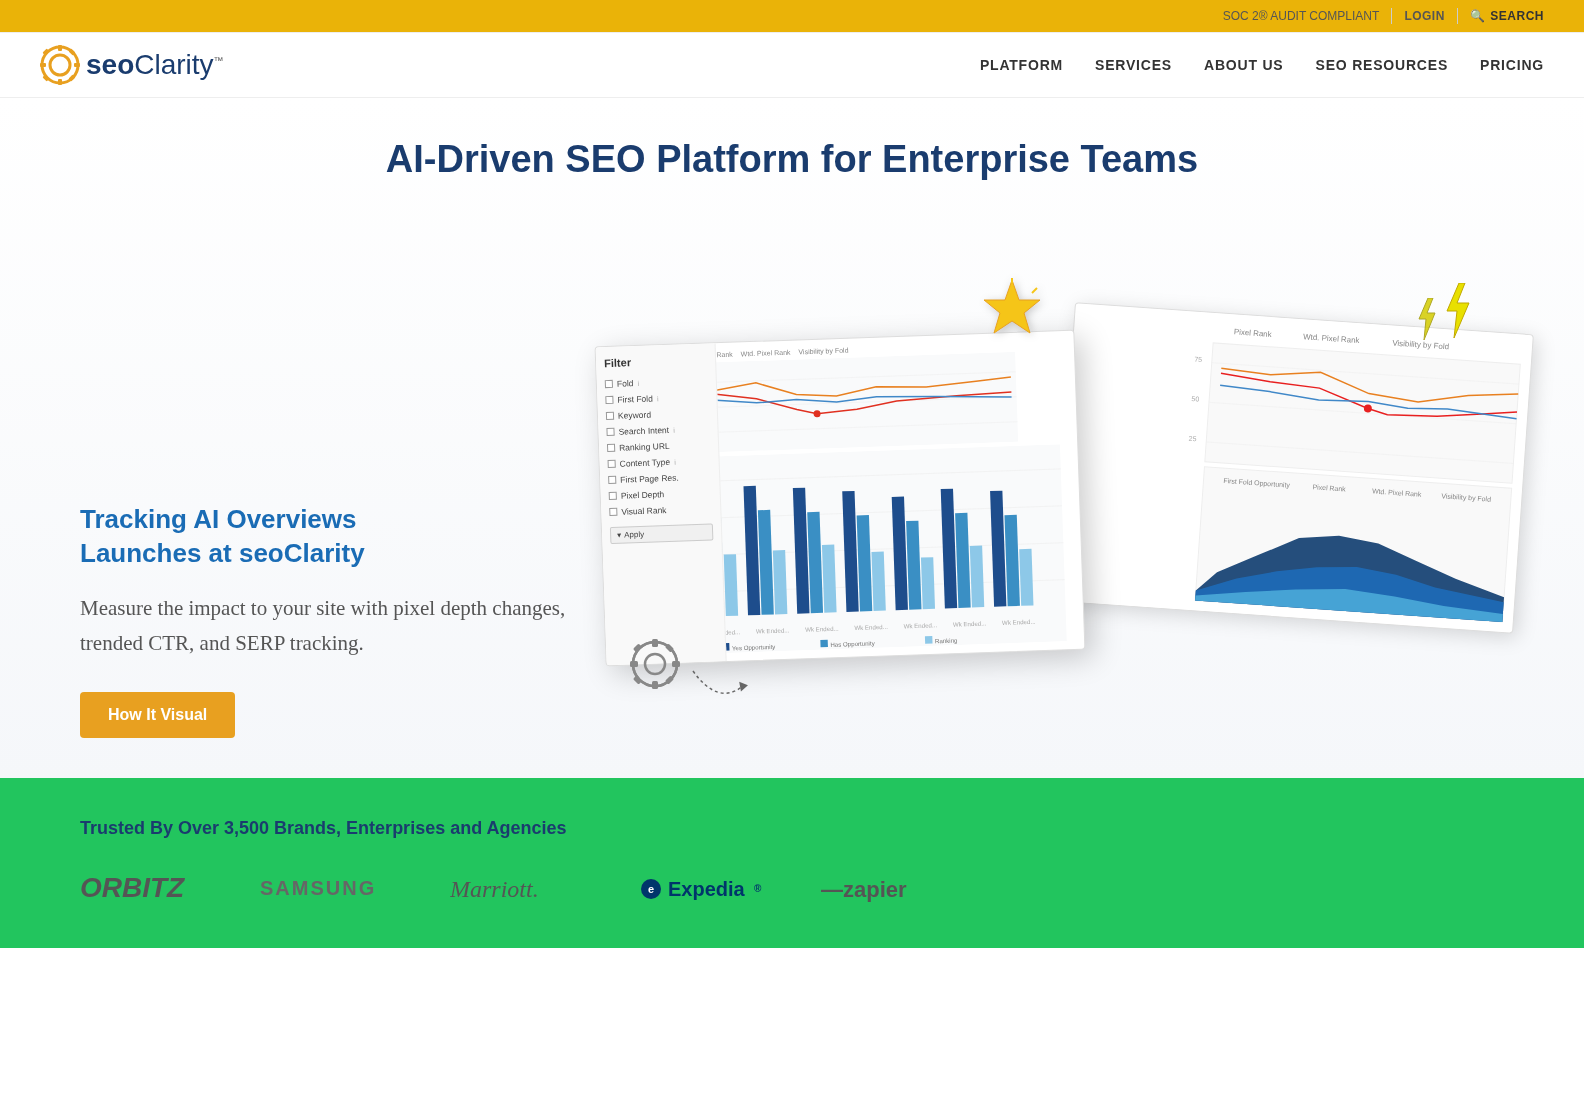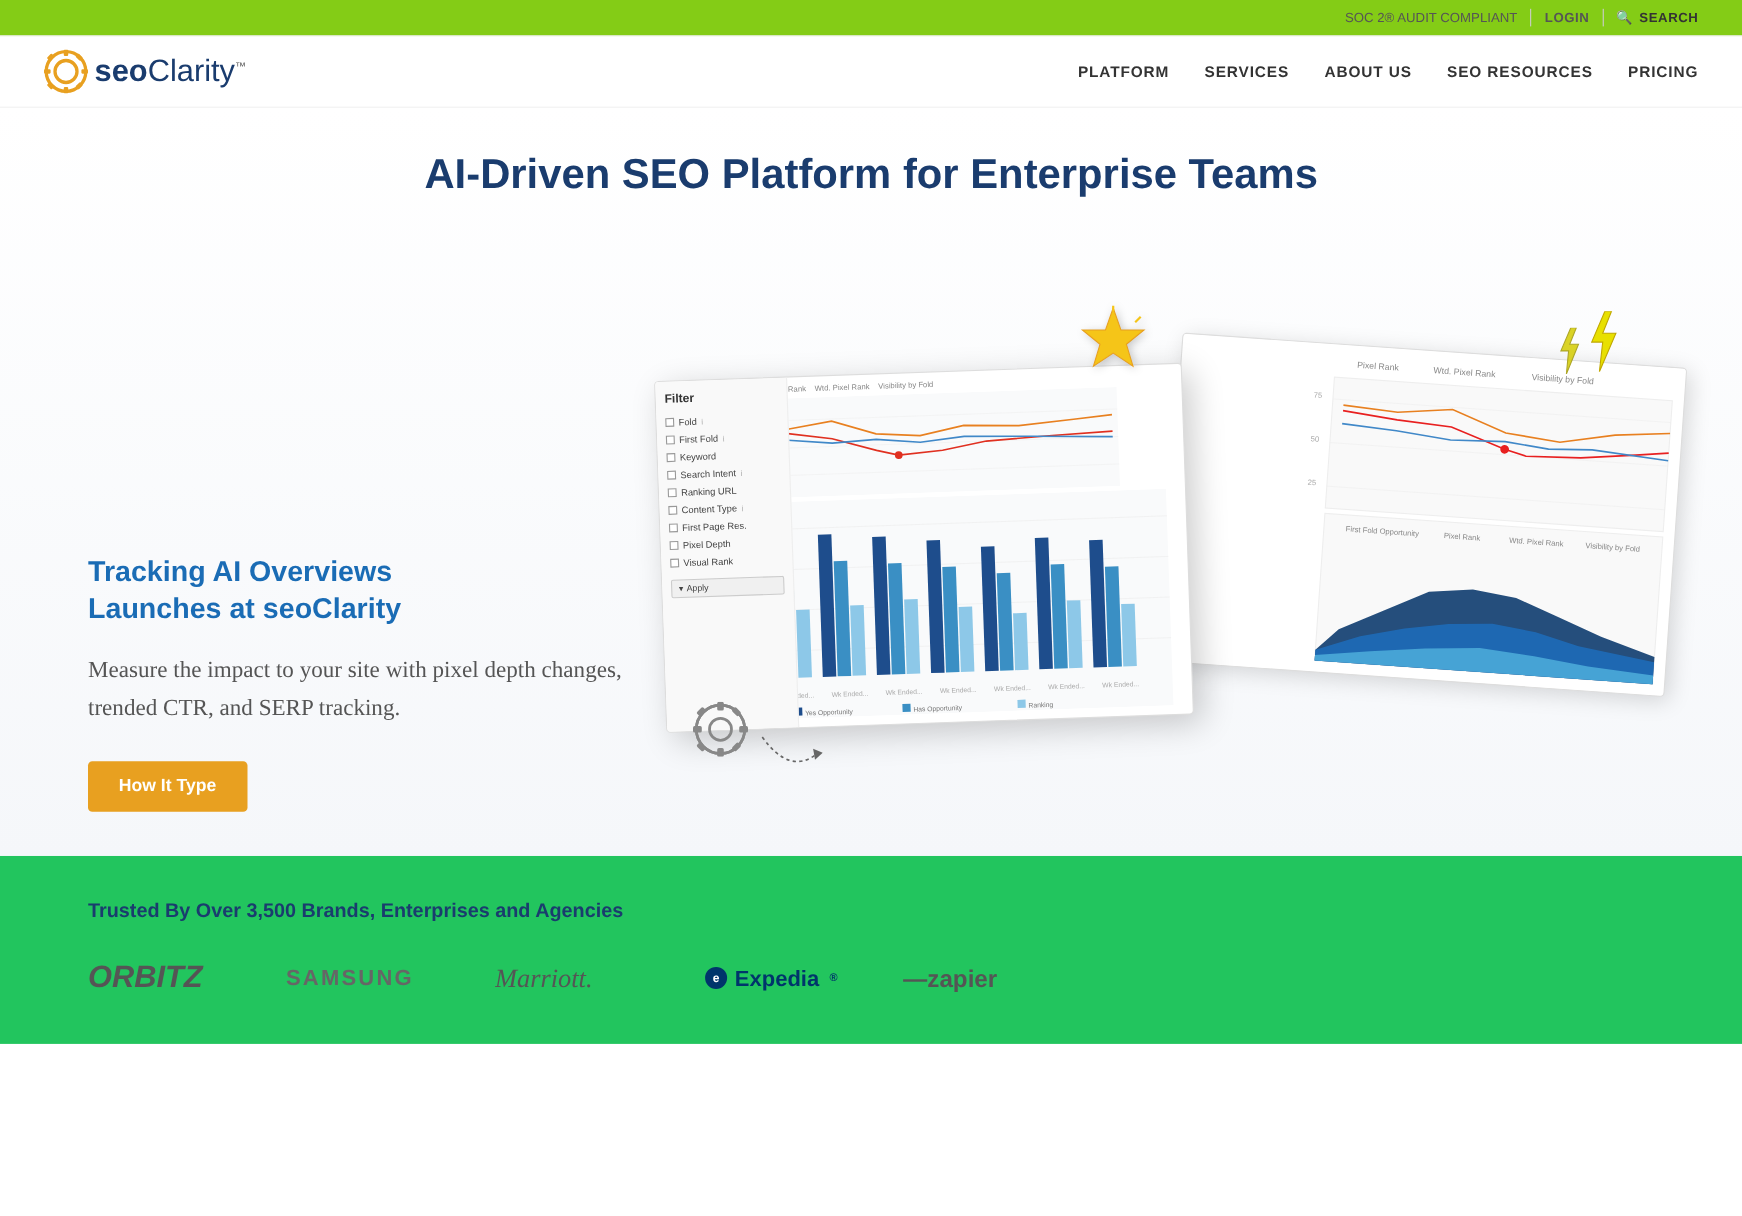--- a/index.html
+++ b/index.html
@@ -7,21 +7,21 @@
 
     
     .topbar {
       display: flex;
       justify-content: flex-end;
       align-items: center;
       padding: 8px 40px;
       font-size: 12px;
       color: #555;
       border-bottom: 1px solid #eee;
-      background: #84cc16;
+      background: #eab308;
     }
     .topbar-divider {
       width: 1px;
       height: 16px;
       background: #ccc;
       margin: 0 12px;
     }
     .topbar a {
       text-decoration: none;
       color: #555;
@@ -308,21 +308,21 @@
   <div class="hero-title-wrapper">
     <h1 class="hero-title">AI-Driven SEO Platform for Enterprise Teams</h1>
   </div>
 
   <div class="hero-left" style="margin-top: 80px;">
     <h2 class="hero-subtitle">
       <span>Tracking AI Overviews</span><br>
       <span>Launches at seoClarity</span>
     </h2>
     <p class="hero-desc">Measure the impact to your site with pixel depth changes, trended CTR, and SERP tracking.</p>
-    <a href="#" class="btn-how">How It Type</a>
+    <a href="#" class="btn-how">How It Visual</a>
   </div>
 
   <div class="hero-right">
 
     <div class="deco-star">
       <svg width="60" height="60" viewBox="0 0 60 60">
         <polygon points="30,2 37,22 58,22 42,35 48,55 30,43 12,55 18,35 2,22 23,22" fill="#f5c518" stroke="#e8a020" stroke-width="1"></polygon>
 
         <line x1="30" y1="-5" x2="30" y2="5" stroke="#f5c518" stroke-width="2"></line>
         <line x1="55" y1="10" x2="50" y2="15" stroke="#f5c518" stroke-width="2"></line>

